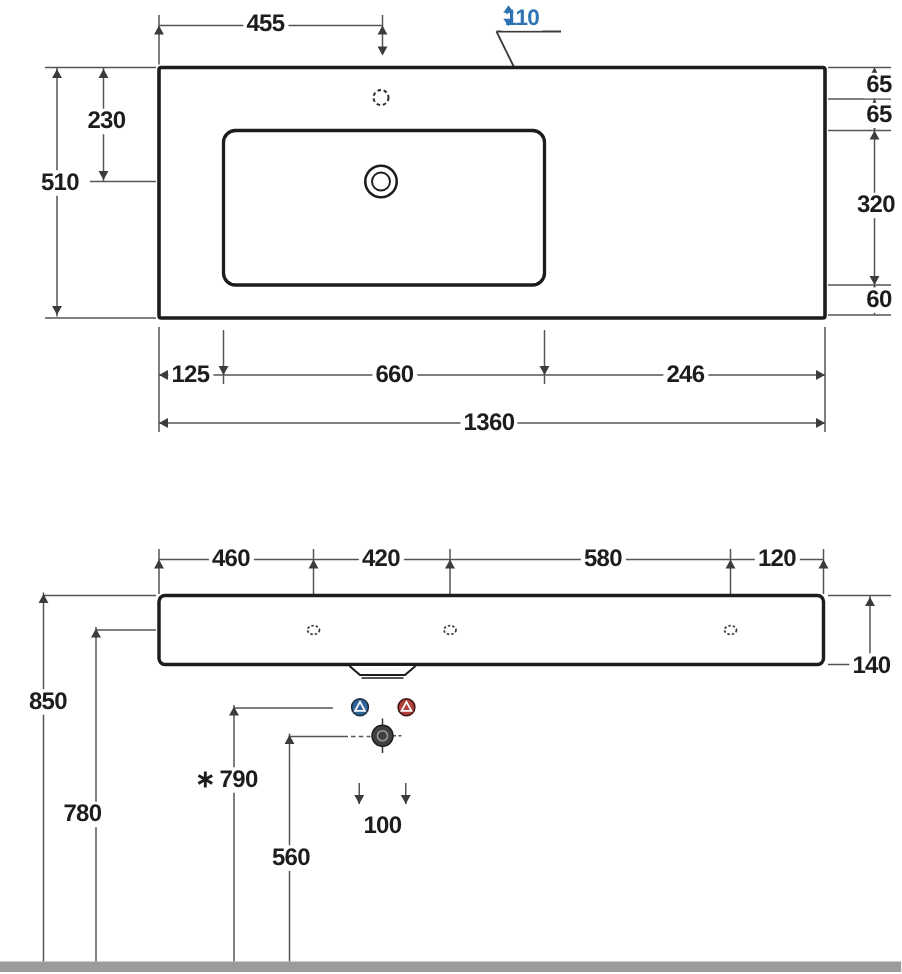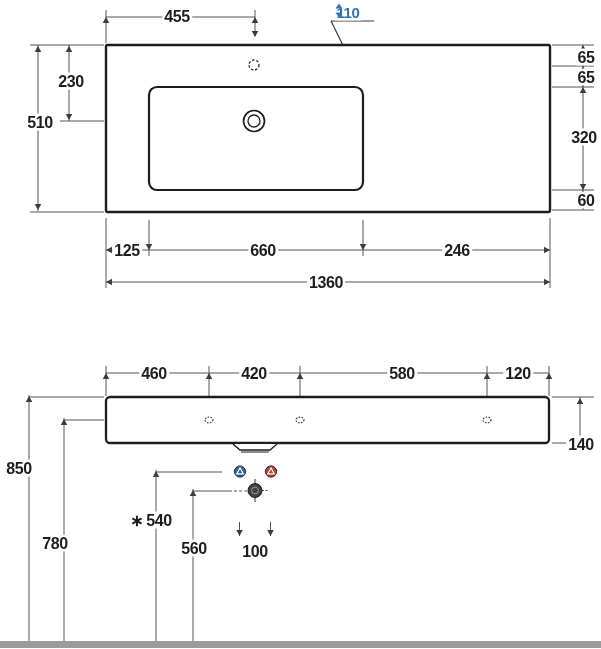--- a/index.html
+++ b/index.html
@@ -194,22 +194,22 @@
   <span class="dim-label" style="left:127px;top:250px">125</span>
   <span class="dim-label" style="left:263px;top:250px">660</span>
   <span class="dim-label" style="left:457px;top:250px">246</span>
   <span class="dim-label" style="left:326px;top:282px">1360</span>
 
   <span class="dim-label" style="left:154px;top:373px">460</span>
   <span class="dim-label" style="left:254px;top:373px">420</span>
   <span class="dim-label" style="left:402px;top:373px">580</span>
   <span class="dim-label" style="left:518px;top:373px">120</span>
   <span class="dim-label" style="left:581px;top:444px">140</span>
-  <span class="dim-label" style="left:19px;top:468px">850</span>
+  <span class="dim-label" style="left:32px;top:468px">850</span>
   <span class="dim-label" style="left:55px;top:543px">780</span>
 
   <span class="dim-label" style="left:151px;top:520px">
-    <span class="marker">∗</span><span>540</span>
+    <span class="marker">∗</span><span>790</span>
   </span>
 
-  <span class="dim-label" style="left:194px;top:548px">560</span>
+  <span class="dim-label" style="left:194px;top:572px">560</span>
   <span class="dim-label" style="left:255px;top:551px">100</span>
 </div>
 
 </body></html>

